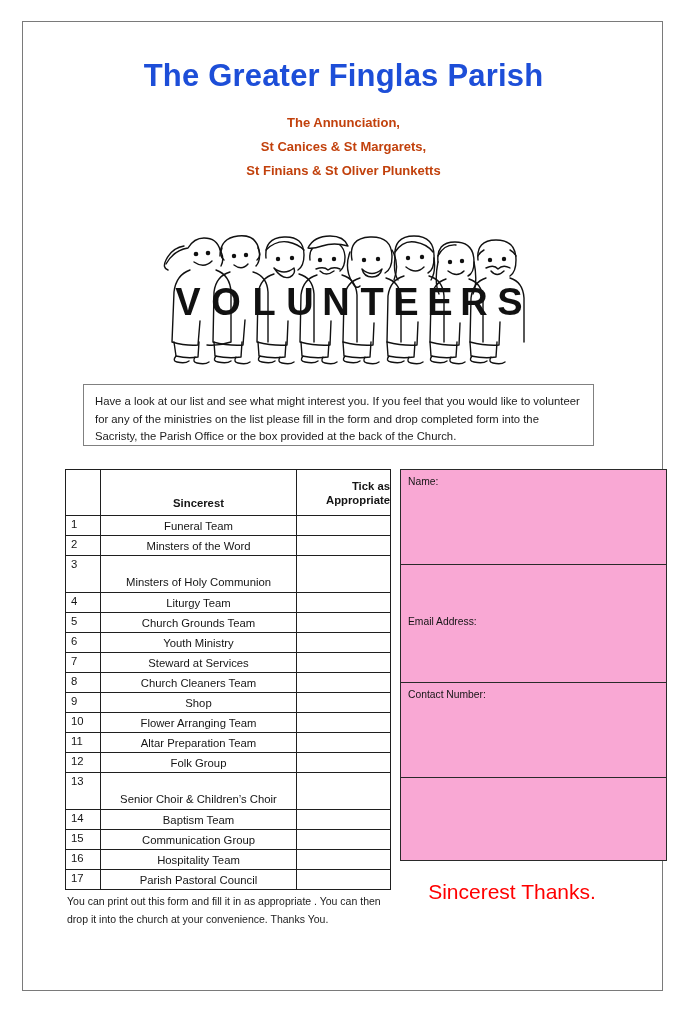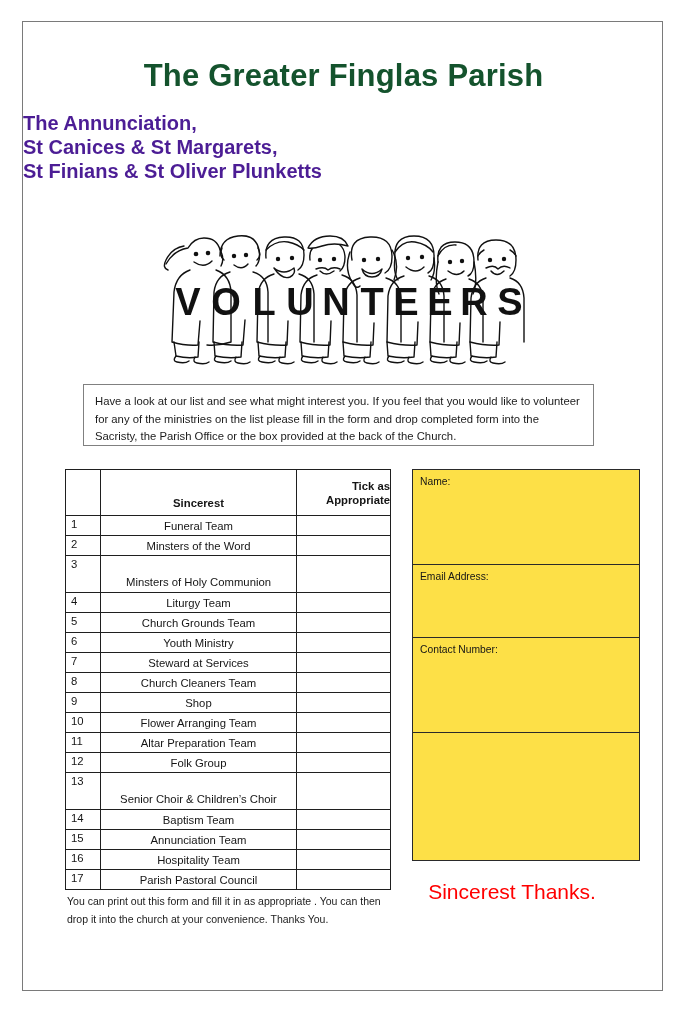--- a/index.html
+++ b/index.html
@@ -30,32 +30,32 @@
 
   
   #doc-title {
     position: absolute;
     left: 0;
     top: 36px;
     width: 641px;
     text-align: center;
     font-size: 31px;
     font-weight: 700;
-    color: #14532d;
+    color: #1d4ed8;
     letter-spacing: 0.2px;
   }
   #parish-list {
     position: absolute;
     left: 0;
     top: 89px;
     width: 641px;
-    text-align: left;
-    font-size: 20px;
+    text-align: center;
+    font-size: 13px;
     font-weight: 700;
-    color: #4c1d95;
+    color: #c2410c;
     line-height: 24px;
   }
   #parish-list div { white-space: nowrap; }
 
   
   #volunteers-illustration {
     position: absolute;
     left: 131px;
     top: 190px;
     width: 385px;
@@ -119,39 +119,39 @@
     top: 870px;
     width: 320px;
     font-size: 10.5px;
     line-height: 18px;
     color: #1b1b1b;
   }
 
   
   #form-panel {
     position: absolute;
-    left: 389px;
+    left: 377px;
     top: 447px;
-    width: 228px;
+    width: 267px;
     height: 392px;
     border: 1.6px solid #2a2a2a;
     box-sizing: border-box;
-    background: #fde047;
+    background: #f9a8d4;
   }
   .form-field {
     box-sizing: border-box;
     padding: 5px 7px 0 7px;
     font-size: 10.3px;
     line-height: 14px;
     color: #151515;
     border-bottom: 1.6px solid #2a2a2a;
   }
   .form-field.last { border-bottom: none; }
   #field-name          { height: 95px; }
-  #field-email         { height: 73px; }
+  #field-email         { height: 73px; margin-top: 45px; }
   #field-contact       { height: 95px; }
   #field-other-skills  { height: 126px; }
 
   #sincerest-thanks {
     position: absolute;
     left: 377px;
     top: 858px;
     width: 224px;
     text-align: center;
     font-size: 21px;
@@ -359,21 +359,21 @@
           <td class="col-name">Senior Choir &amp; Children’s Choir</td>
           <td class="col-tick"></td>
         </tr>
         <tr>
           <td class="col-num">14</td>
           <td class="col-name">Baptism Team</td>
           <td class="col-tick"></td>
         </tr>
         <tr>
           <td class="col-num">15</td>
-          <td class="col-name">Annunciation Team</td>
+          <td class="col-name">Communication Group</td>
           <td class="col-tick"></td>
         </tr>
         <tr>
           <td class="col-num">16</td>
           <td class="col-name">Hospitality Team</td>
           <td class="col-tick"></td>
         </tr>
         <tr>
           <td class="col-num">17</td>
           <td class="col-name">Parish Pastoral Council</td>

